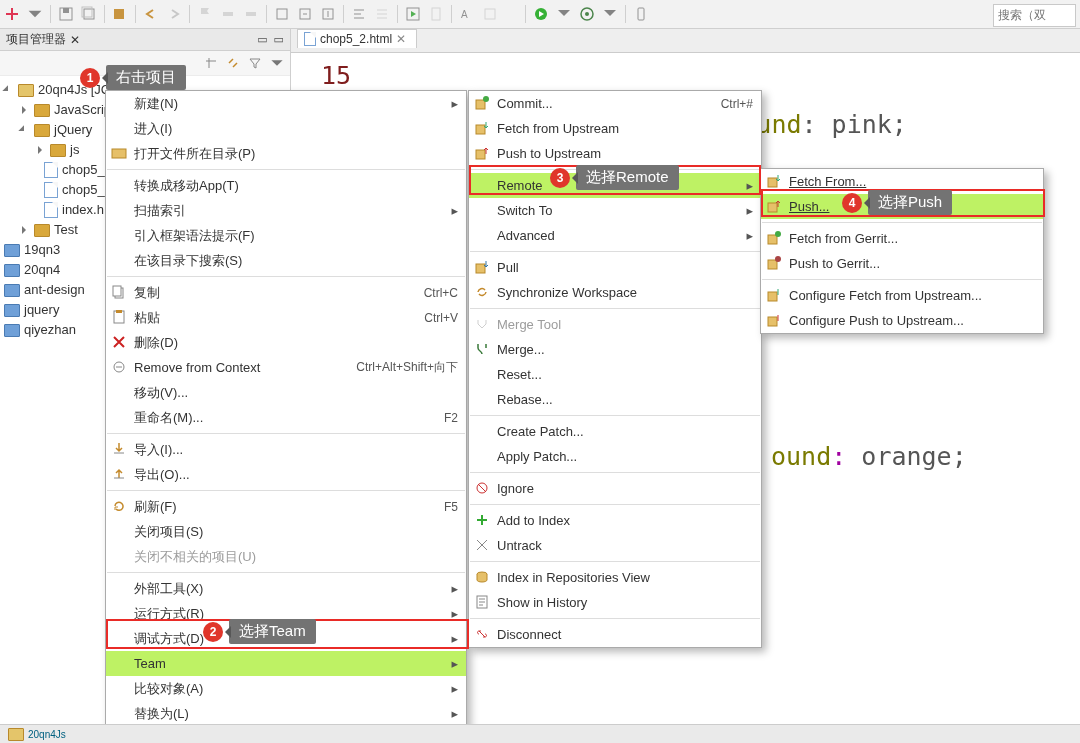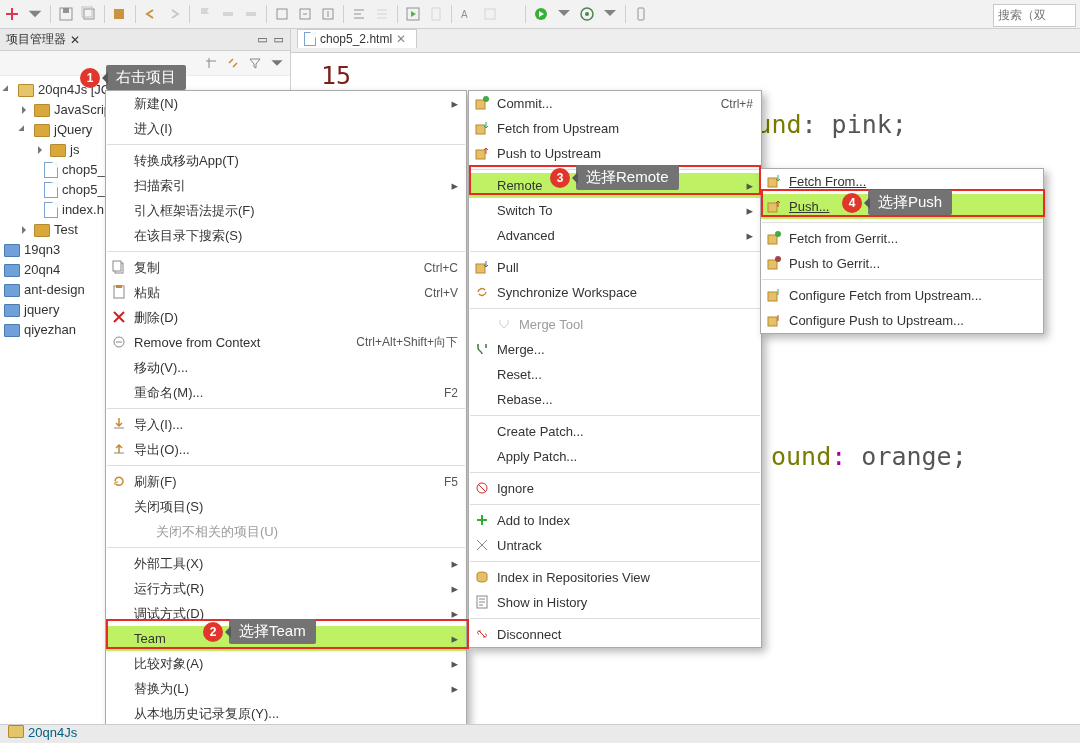--- a/index.html
+++ b/index.html
@@ -30,28 +30,28 @@
 .str{color:#1a3fbf;}
 .c1{color:#a000a0;}
 
 .menu{position:absolute;background:#fff;border:1px solid #aaa;box-shadow:4px 4px 8px rgba(0,0,0,.28);}
 .menu .mi{display:flex;align-items:center;height:25px;padding:0 8px 0 28px;position:relative;white-space:nowrap;}
 .menu .mi .ic{position:absolute;left:5px;top:4px;width:16px;height:16px;}
 .menu .mi .sc{margin-left:auto;color:#555;font-size:12px;padding-left:30px;}
 .menu .mi .arrow{margin-left:auto;padding-left:30px;color:#555;}
 .menu .msep{height:1px;background:#ddd;margin:3px 1px;}
 .menu .mi.sel{background:#bef264;}
-.menu .mi.dis{color:#9c9c9c;margin-left:22px;}
+.menu .mi.dis{color:#9c9c9c;}
 
 .callout{position:absolute;display:flex;align-items:center;color:#fff;font-size:15px;}
 .callout .num{width:20px;height:20px;background:#e0362b;border-radius:50%;display:flex;align-items:center;justify-content:center;font-size:12px;font-weight:bold;margin-right:6px;}
 .callout .bubbl{background:#737373;padding:3px 10px;border-radius:2px;position:relative;}
 .callout .bubbl:before{content:"";position:absolute;left:-10px;top:50%;margin-top:-6px;border:6px solid transparent;border-right-color:#575757;}
 .redbox{position:absolute;border:2px solid #e92b27;pointer-events:none;}
-.bottom-status{position:absolute;left:0;right:0;bottom:0;height:18px;background:#eaeaea;border-top:1px solid #ccc;font-size:13px;color:#006080;padding-left:8px;display:flex;align-items:flex-start;margin-top:44px;}
+.bottom-status{position:absolute;left:0;right:0;bottom:0;height:18px;background:#eaeaea;border-top:1px solid #ccc;font-size:10px;color:#006080;padding-left:8px;display:flex;align-items:center;margin-top:44px;}
 .picon{width:14px;height:14px;display:inline-block;}
 </style>
 </head>
 <body>
 
 <div class="toolbar">
  <span class="ticon"><svg viewBox="0 0 16 16">
         <path d="M8 2v12M2 8h12" stroke="#d24" stroke-width="2"></path>
       </svg></span>
  <span class="ticon"><svg viewBox="0 0 10 10">
@@ -248,20 +248,26 @@
  </div>
 </div>
 
 <div class="menu" style="left:105px;top:90px;width:360px">
  <div class="mi">
       <span>新建(N)</span>
       <span class="arrow">▸</span>
     </div>
  <div class="mi">
       <span>进入(I)</span>
+    </div>
+ <div class="mi">
+      <span class="ic"><svg viewBox="0 0 16 16">
+          <rect x="1" y="4" width="14" height="9" fill="#e6c069" stroke="#b8892b"></rect>
+        </svg></span>
+      <span>打开文件所在目录(P)</span>
     </div>
  <div class="msep"></div>
  <div class="mi">
       <span>转换成移动App(T)</span>
     </div>
  <div class="mi">
       <span>扫描索引</span>
       <span class="arrow">▸</span>
     </div>
  <div class="mi">

